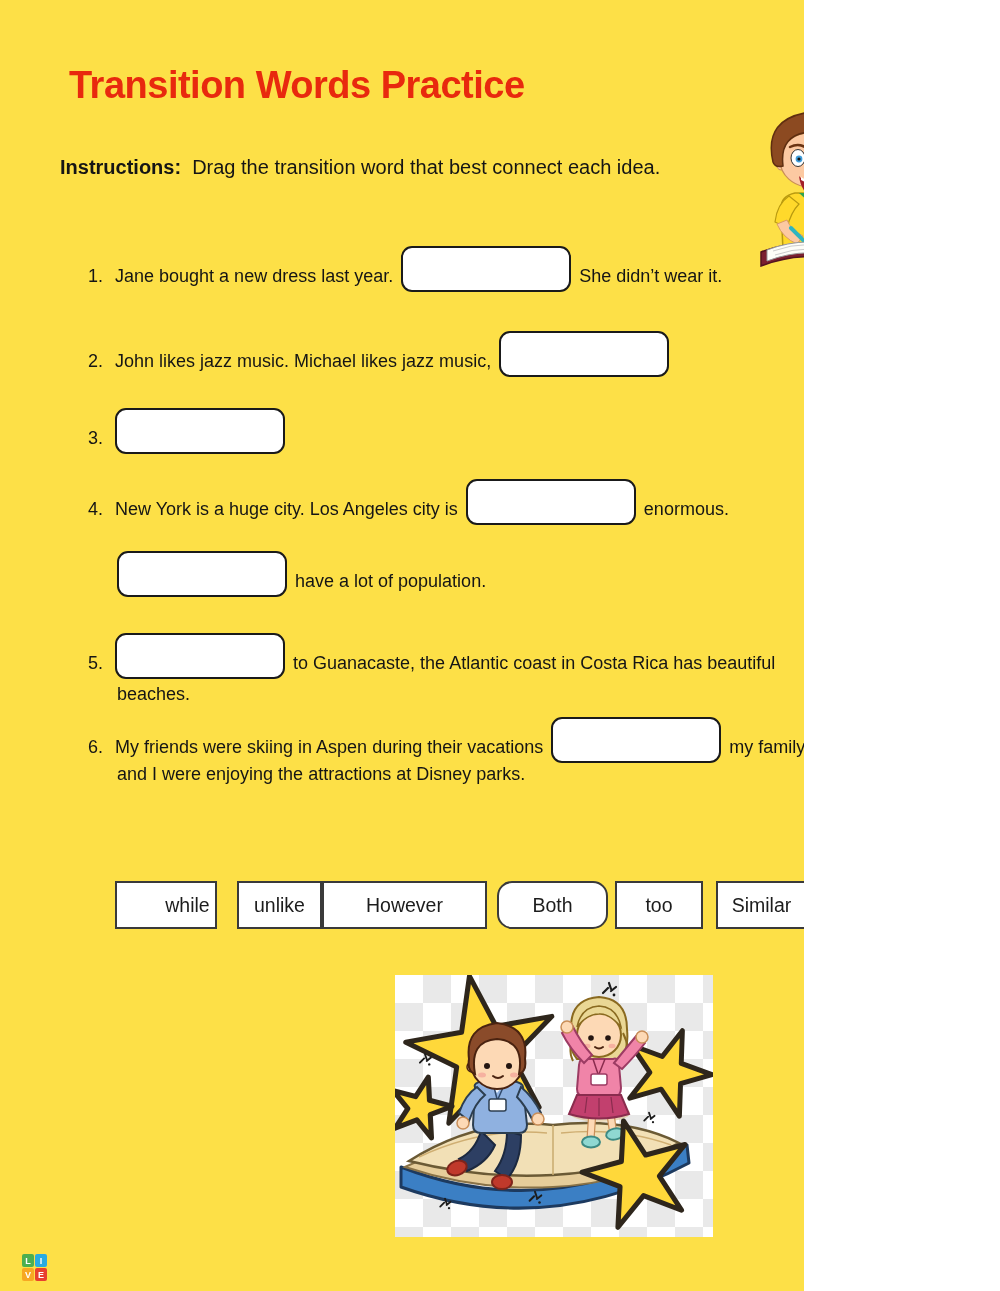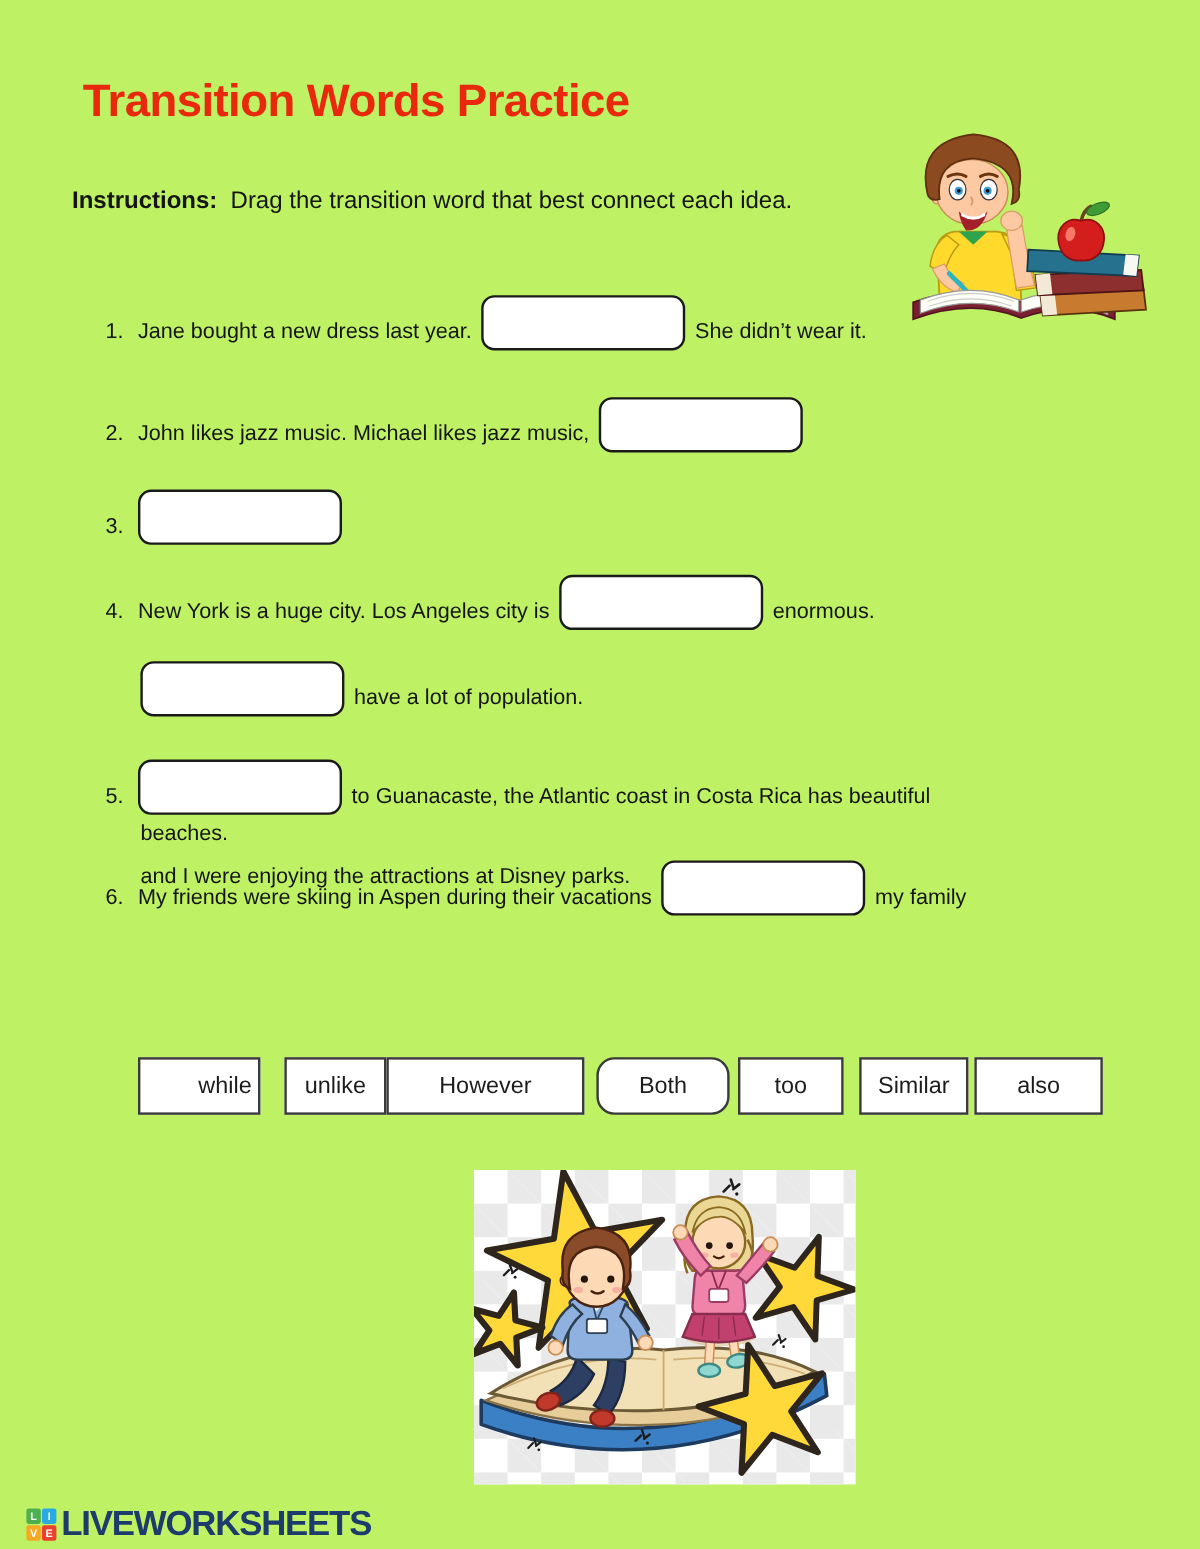--- a/index.html
+++ b/index.html
@@ -1,16 +1,16 @@
 <!DOCTYPE html>
 <html><head>
 <meta charset="utf-8">
 <style>
   html,body{margin:0;padding:0;background:#fff;}
-  .page{position:relative;width:1000px;height:1291px;background:#bef264;overflow:hidden;
+  .page{position:relative;width:804px;height:1291px;background:#fde047;overflow:hidden;
         font-family:"Liberation Sans",sans-serif;color:#151515;}
   .title{position:absolute;left:69px;top:64px;font-size:38px;font-weight:bold;
          color:#e8290e;letter-spacing:-0.5px;white-space:nowrap;}
   .instr{position:absolute;left:60px;top:156px;font-size:20px;white-space:nowrap;}
   .instr b{font-weight:bold;}
   .instr span{margin-left:11px;}
 
   .q{position:absolute;display:flex;align-items:flex-start;white-space:nowrap;font-size:18px;}
   .num{margin-top:20px;margin-right:12px;}
   .txt{margin-top:20px;}
@@ -151,21 +151,21 @@
     <span class="txt">to Guanacaste, the Atlantic coast in Costa Rica has beautiful</span>
   </div>
   <div class="line2" style="left:117px;top:684px;">beaches.</div>
 
   <div class="q" style="left:88px;top:717px;">
     <span class="num">6.</span>
     <span class="txt">My friends were skiing in Aspen during their vacations</span>
     <span class="drop"></span>
     <span class="txt">my family</span>
   </div>
-  <div class="line2" style="left:117px;top:720px;">and I were enjoying the attractions at Disney parks.</div>
+  <div class="line2" style="left:117px;top:764px;">and I were enjoying the attractions at Disney parks.</div>
 
   <div class="word-bank">
     <div class="word">while</div>
     <div class="word">unlike</div>
     <div class="word">However</div>
     <div class="word">Both</div>
     <div class="word">too</div>
     <div class="word">Similar</div>
     <div class="word">also</div>
   </div>
@@ -253,16 +253,15 @@
     </svg>
   </div>
 
   <div class="footer">
     <div class="logo-tiles">
       <span class="tile tile-l">L</span>
       <span class="tile tile-i">I</span>
       <span class="tile tile-v">V</span>
       <span class="tile tile-e">E</span>
     </div>
-    <span class="logo-text">LIVEWORKSHEETS</span>
   </div>
 
 </div>
 
 </body></html>

